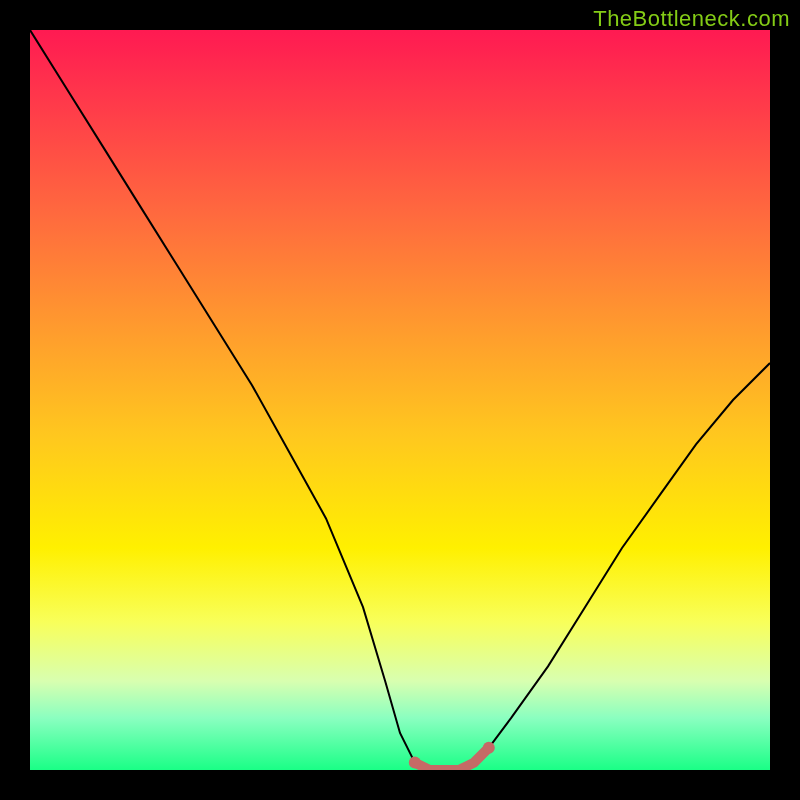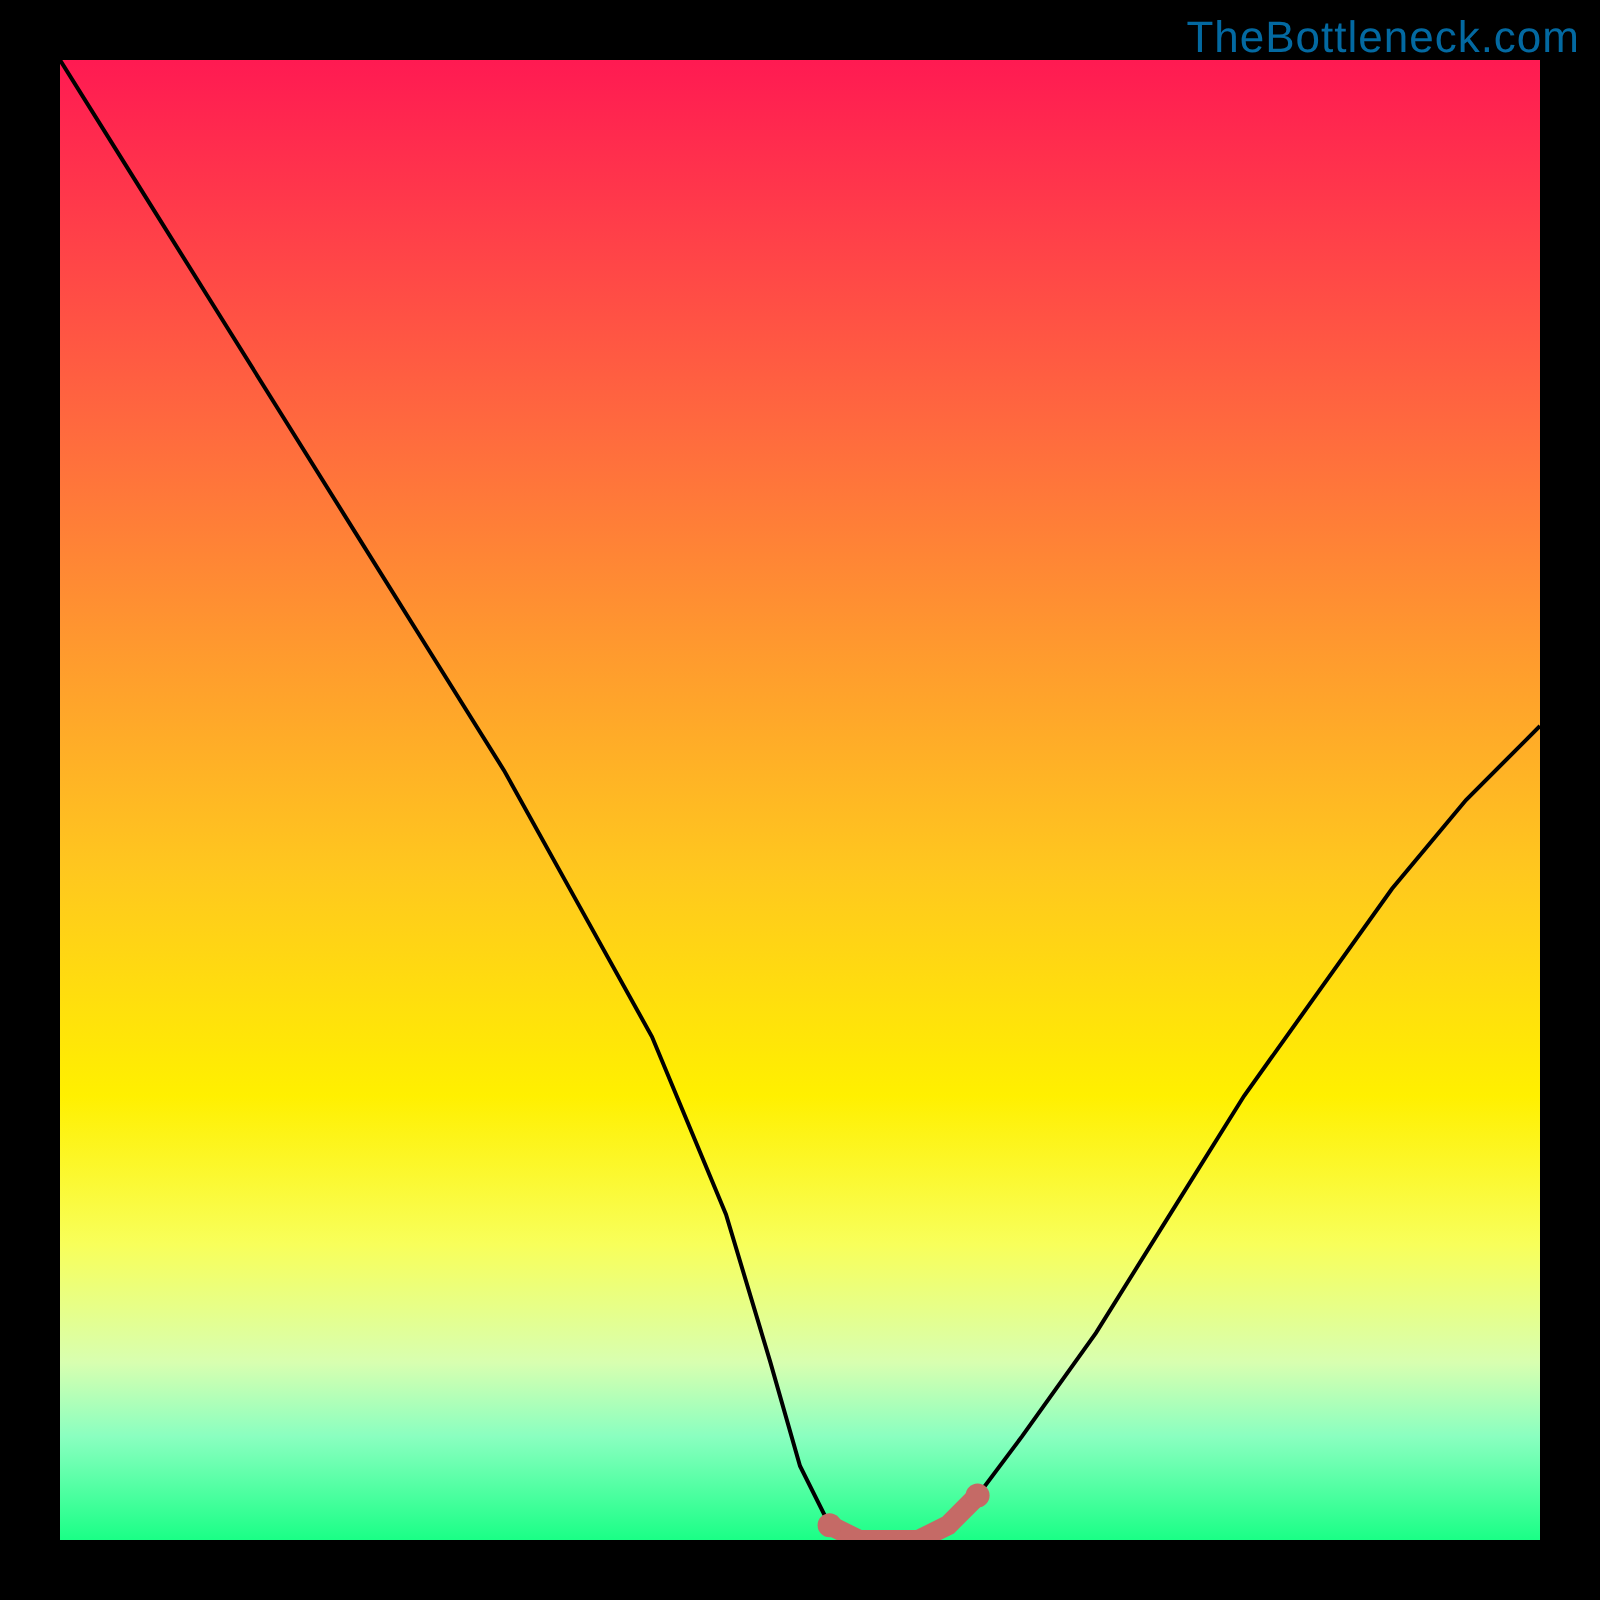--- a/index.html
+++ b/index.html
@@ -32,21 +32,21 @@
       #fff000 70%,
       #f8ff5a 80%,
       #d8ffb0 88%,
       #8affc0 93%,
       #1aff86 100%);
   }
   .watermark {
     position: absolute;
     top: 6px;
     right: 10px;
-    color: #0369a1;
+    color: #84cc16;
     font-size: 22px;
     letter-spacing: 0.5px;
     z-index: 5;
   }
   svg.overlay {
     position: absolute;
     left: 0;
     top: 0;
     width: 740px;
     height: 740px;

